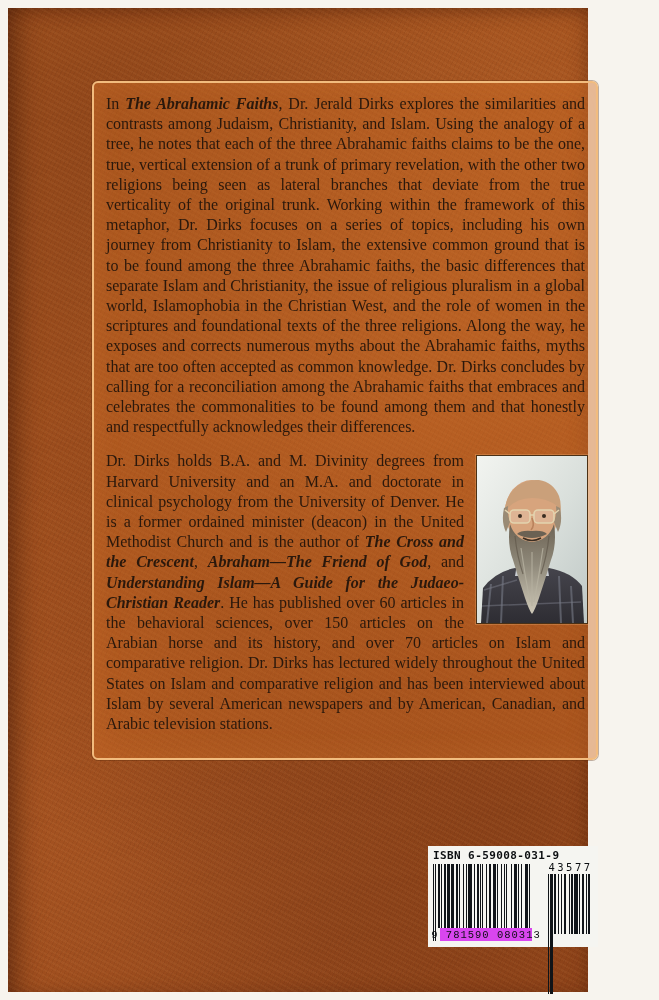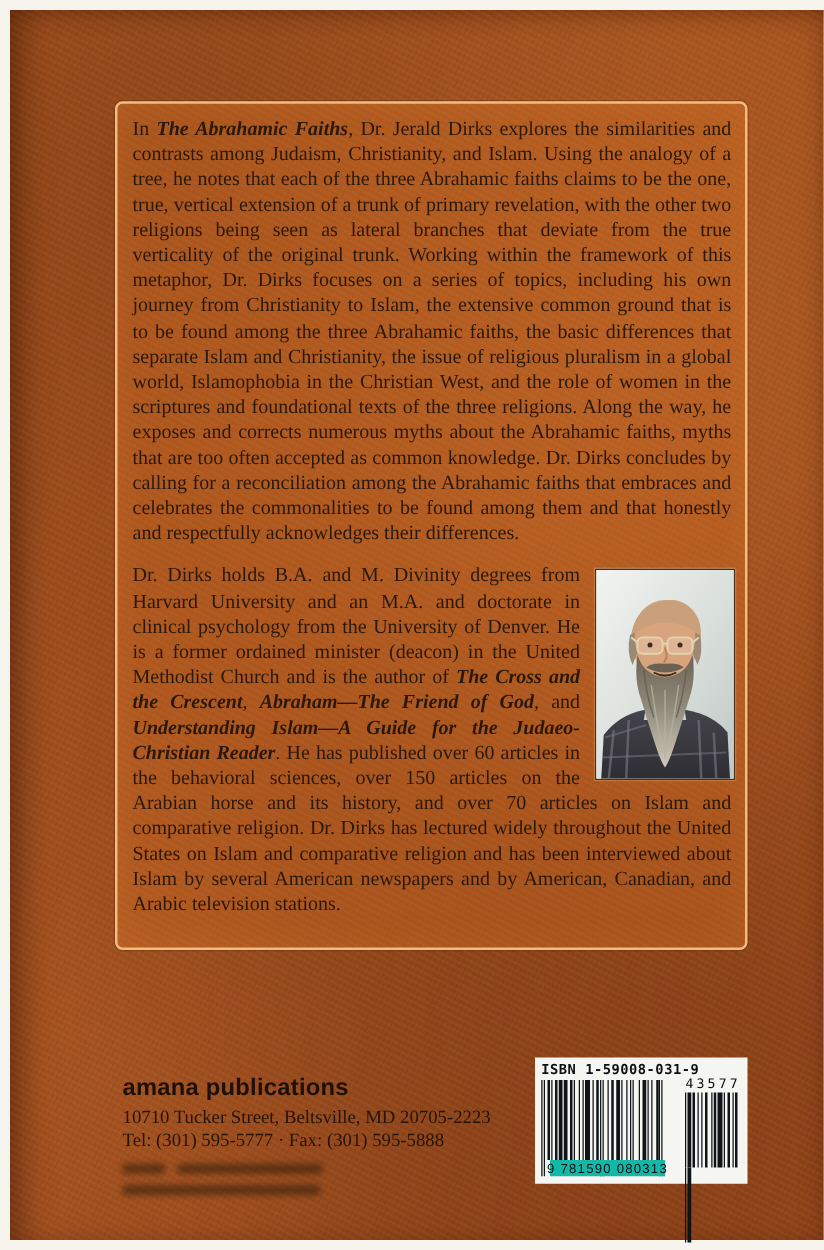--- a/index.html
+++ b/index.html
@@ -5,21 +5,21 @@
   html,body{margin:0;padding:0;}
   .page{
     position:relative;
     width:659px;height:1000px;
     background:#f7f4ee;
     overflow:hidden;
     font-family:"Liberation Serif", serif;
   }
   .cover{
     position:absolute;
-    left:8px;top:8px;width:652px;height:984px;
+    left:8px;top:8px;width:580px;height:984px;
     background:
       radial-gradient(circle at 18% 12%, rgba(62,22,6,.20), transparent 42%),
       radial-gradient(circle at 72% 30%, rgba(255,166,84,.12), transparent 46%),
       radial-gradient(circle at 38% 62%, rgba(60,20,5,.14), transparent 38%),
       radial-gradient(circle at 88% 82%, rgba(70,26,8,.18), transparent 44%),
       radial-gradient(circle at 12% 88%, rgba(255,150,70,.10), transparent 40%),
       radial-gradient(circle at 55% 95%, rgba(64,24,8,.14), transparent 35%),
       linear-gradient(#a5531f,#9a4a1c);
     box-shadow:
       inset 20px 0 26px -12px rgba(55,18,4,.55),
@@ -84,22 +84,22 @@
   .bc-main{width:106px;display:flex;flex-direction:column;}
   .bc-isbn{
     font-family:"DejaVu Sans Mono", monospace;
     font-size:11px;font-weight:bold;letter-spacing:.4px;
     color:#0c0f12;text-align:center;white-space:nowrap;
   }
   .bc-bars{position:relative;height:77px;margin-top:2px;font-size:0;}
   .bc-bars span{display:inline-block;vertical-align:top;}
   .bc-digits{
     position:absolute;left:7px;right:7px;bottom:0;height:13px;
-    background:#14b8a6;
-    font-family:Liberation Sans, sans-serif;
+    background:#d946ef;
+    font-family:Liberation Mono, monospace;
     font-size:10.5px;color:#0c0f12;
     display:flex;justify-content:center;align-items:flex-end;
     letter-spacing:1px;white-space:nowrap;
   }
   .bc-supp{width:48px;display:flex;flex-direction:column;margin-top:12px;}
   .bc-supp-digits{
     font-family:"DejaVu Sans Mono", monospace;
     font-size:10.5px;color:#0c0f12;text-align:center;
     letter-spacing:2.5px;white-space:nowrap;
   }
@@ -161,36 +161,24 @@
 
             <path d="M33 68 Q30 88 36 104 Q42 124 48 142 Q52 154 55 158 Q58 154 62 142 Q68 124 74 104 Q80 88 77 68 Q72 84 55 86 Q38 84 33 68" fill="url(#beardGrad)"></path>
             <path d="M44 92 Q48 120 53 146 M66 92 Q62 120 57 146 M55 96 L55 150" stroke="#b7b1a0" stroke-width="1.2" fill="none" opacity=".8"></path>
             <path d="M38 80 Q40 100 46 118 M72 80 Q70 100 64 118" stroke="#5f574a" stroke-width="1.2" fill="none" opacity=".7"></path>
           </svg>
         </span>
         <span><span>Dr. Dirks holds B.A. and M. Divinity degrees from Harvard University and an M.A. and doctorate in clinical psychology from the University of Denver. He is a former ordained minister (deacon) in the United Methodist Church and is the author of </span><span style="font-weight: bold; font-style: italic;">The Cross and the Crescent</span><span>, </span><span style="font-weight: bold; font-style: italic;">Abraham—The Friend of God</span><span>, and </span><span style="font-weight: bold; font-style: italic;">Understanding Islam—A Guide for the Judaeo-Christian Reader</span><span>. He has published over 60 articles in the behavioral sciences, over 150 articles on the Arabian horse and its history, and over 70 articles on Islam and comparative religion. Dr. Dirks has lectured widely throughout the United States on Islam and comparative religion and has been interviewed about Islam by several American newspapers and by American, Canadian, and Arabic television stations.</span></span>
       </p>
     </div>
 
-    <div class="publisher">
-      <div class="publisher-name">amana publications</div>
-      <div class="publisher-address">10710 Tucker Street, Beltsville, MD 20705-2223</div>
-      <div class="publisher-phone">Tel: (301) 595-5777 · Fax: (301) 595-5888</div>
-      <div class="redacted-row redacted">
-        <span class="redacted-seg" style="width:34px"></span>
-        <span class="redacted-seg" style="width:116px"></span>
-      </div>
-      <div class="redacted-row redacted">
-        <span class="redacted-seg" style="width:158px"></span>
-      </div>
-    </div>
 
     <div class="barcode-box">
       <div class="bc-main">
-        <div class="bc-isbn">ISBN 1-59008-031-9</div>
+        <div class="bc-isbn">ISBN 6-59008-031-9</div>
         <div class="bc-bars" id="mainBars">
           
         <span style="width: 1.15px; height: 77px; background: rgb(16, 20, 24);"></span><span style="width: 1.15px; height: 77px; background: transparent;"></span><span style="width: 1.15px; height: 77px; background: rgb(16, 20, 24);"></span><span style="width: 1.15px; height: 64px; background: transparent;"></span><span style="width: 2.3px; height: 64px; background: rgb(16, 20, 24);"></span><span style="width: 1.15px; height: 64px; background: transparent;"></span><span style="width: 1.15px; height: 64px; background: rgb(16, 20, 24);"></span><span style="width: 2.3px; height: 64px; background: transparent;"></span><span style="width: 1.15px; height: 64px; background: rgb(16, 20, 24);"></span><span style="width: 1.15px; height: 64px; background: transparent;"></span><span style="width: 3.45px; height: 64px; background: rgb(16, 20, 24);"></span><span style="width: 1.15px; height: 64px; background: transparent;"></span><span style="width: 2.3px; height: 64px; background: rgb(16, 20, 24);"></span><span style="width: 2.3px; height: 64px; background: transparent;"></span><span style="width: 2.3px; height: 64px; background: rgb(16, 20, 24);"></span><span style="width: 1.15px; height: 64px; background: transparent;"></span><span style="width: 1.15px; height: 64px; background: rgb(16, 20, 24);"></span><span style="width: 2.3px; height: 64px; background: transparent;"></span><span style="width: 1.15px; height: 64px; background: rgb(16, 20, 24);"></span><span style="width: 2.3px; height: 64px; background: transparent;"></span><span style="width: 1.15px; height: 64px; background: rgb(16, 20, 24);"></span><span style="width: 1.15px; height: 64px; background: transparent;"></span><span style="width: 3.45px; height: 64px; background: rgb(16, 20, 24);"></span><span style="width: 2.3px; height: 64px; background: transparent;"></span><span style="width: 1.15px; height: 64px; background: rgb(16, 20, 24);"></span><span style="width: 1.15px; height: 64px; background: transparent;"></span><span style="width: 2.3px; height: 64px; background: rgb(16, 20, 24);"></span><span style="width: 1.15px; height: 77px; background: transparent;"></span><span style="width: 1.15px; height: 77px; background: rgb(16, 20, 24);"></span><span style="width: 1.15px; height: 77px; background: transparent;"></span><span style="width: 1.15px; height: 77px; background: rgb(16, 20, 24);"></span><span style="width: 1.15px; height: 77px; background: transparent;"></span><span style="width: 1.15px; height: 64px; background: transparent;"></span><span style="width: 1.15px; height: 64px; background: rgb(16, 20, 24);"></span><span style="width: 2.3px; height: 64px; background: transparent;"></span><span style="width: 2.3px; height: 64px; background: rgb(16, 20, 24);"></span><span style="width: 1.15px; height: 64px; background: transparent;"></span><span style="width: 3.45px; height: 64px; background: rgb(16, 20, 24);"></span><span style="width: 1.15px; height: 64px; background: transparent;"></span><span style="width: 1.15px; height: 64px; background: rgb(16, 20, 24);"></span><span style="width: 2.3px; height: 64px; background: transparent;"></span><span style="width: 1.15px; height: 64px; background: rgb(16, 20, 24);"></span><span style="width: 2.3px; height: 64px; background: transparent;"></span><span style="width: 1.15px; height: 64px; background: rgb(16, 20, 24);"></span><span style="width: 1.15px; height: 64px; background: transparent;"></span><span style="width: 1.15px; height: 64px; background: rgb(16, 20, 24);"></span><span style="width: 3.45px; height: 64px; background: transparent;"></span><span style="width: 1.15px; height: 64px; background: rgb(16, 20, 24);"></span><span style="width: 2.3px; height: 64px; background: transparent;"></span><span style="width: 2.3px; height: 64px; background: rgb(16, 20, 24);"></span><span style="width: 1.15px; height: 64px; background: transparent;"></span><span style="width: 1.15px; height: 64px; background: rgb(16, 20, 24);"></span><span style="width: 2.3px; height: 64px; background: transparent;"></span><span style="width: 1.15px; height: 64px; background: rgb(16, 20, 24);"></span><span style="width: 2.3px; height: 64px; background: transparent;"></span><span style="width: 2.3px; height: 64px; background: rgb(16, 20, 24);"></span><span style="width: 1.15px; height: 77px; background: rgb(16, 20, 24);"></span><span style="width: 1.15px; height: 77px; background: transparent;"></span><span style="width: 1.15px; height: 77px; background: rgb(16, 20, 24);"></span><div class="bc-digits">9 781590 080313</div></div>
       </div>
       <div class="bc-supp">
         <div class="bc-supp-digits">43577</div>
         <div class="bc-supp-bars" id="suppBars"><span style="width: 1.15px; height: 60px; background: rgb(16, 20, 24);"></span><span style="width: 1.15px; height: 60px; background: transparent;"></span><span style="width: 2.3px; height: 60px; background: rgb(16, 20, 24);"></span><span style="width: 1.15px; height: 60px; background: transparent;"></span><span style="width: 2.3px; height: 60px; background: rgb(16, 20, 24);"></span><span style="width: 2.3px; height: 60px; background: transparent;"></span><span style="width: 1.15px; height: 60px; background: rgb(16, 20, 24);"></span><span style="width: 1.15px; height: 60px; background: transparent;"></span><span style="width: 1.15px; height: 60px; background: rgb(16, 20, 24);"></span><span style="width: 2.3px; height: 60px; background: transparent;"></span><span style="width: 2.3px; height: 60px; background: rgb(16, 20, 24);"></span><span style="width: 2.3px; height: 60px; background: transparent;"></span><span style="width: 1.15px; height: 60px; background: rgb(16, 20, 24);"></span><span style="width: 1.15px; height: 60px; background: transparent;"></span><span style="width: 2.3px; height: 60px; background: rgb(16, 20, 24);"></span><span style="width: 1.15px; height: 60px; background: transparent;"></span><span style="width: 3.45px; height: 60px; background: rgb(16, 20, 24);"></span><span style="width: 1.15px; height: 60px; background: transparent;"></span><span style="width: 1.15px; height: 60px; background: rgb(16, 20, 24);"></span><span style="width: 2.3px; height: 60px; background: transparent;"></span><span style="width: 1.15px; height: 60px; background: rgb(16, 20, 24);"></span><span style="width: 2.3px; height: 60px; background: transparent;"></span><span style="width: 1.15px; height: 60px; background: rgb(16, 20, 24);"></span><span style="width: 1.15px; height: 60px; background: transparent;"></span><span style="width: 2.3px; height: 60px; background: rgb(16, 20, 24);"></span><span style="width: 2.3px; height: 60px; background: transparent;"></span><span style="width: 1.15px; height: 60px; background: rgb(16, 20, 24);"></span><span style="width: 1.15px; height: 60px; background: transparent;"></span><span style="width: 2.3px; height: 60px; background: rgb(16, 20, 24);"></span></div>
       </div>
     </div>
 

